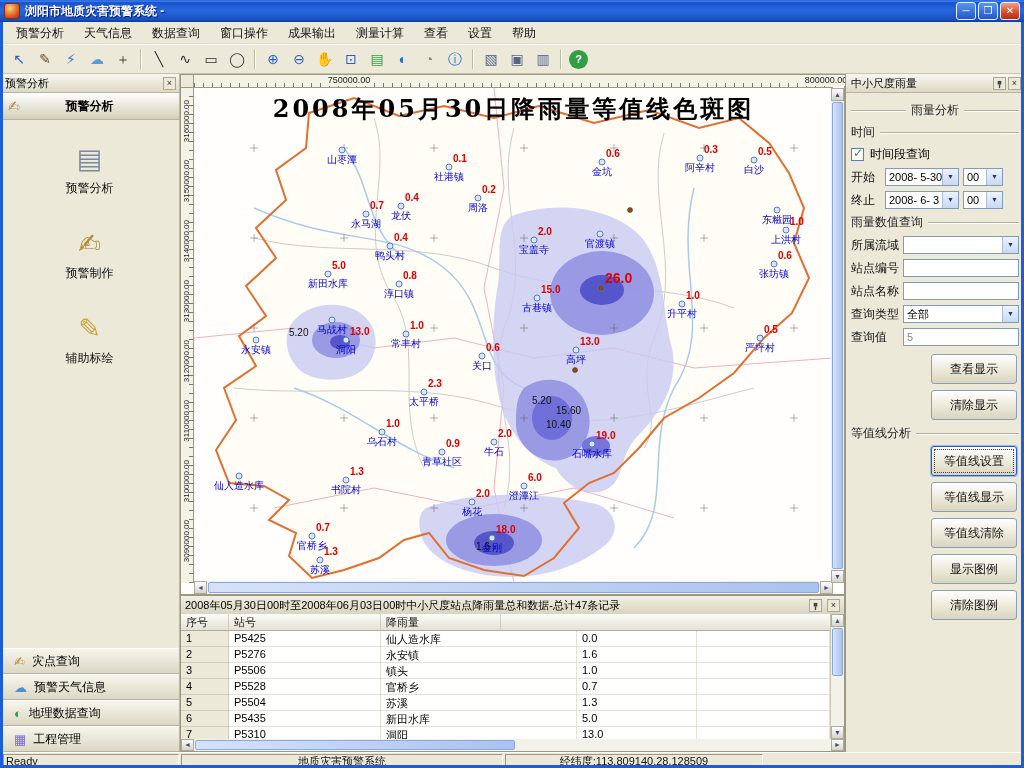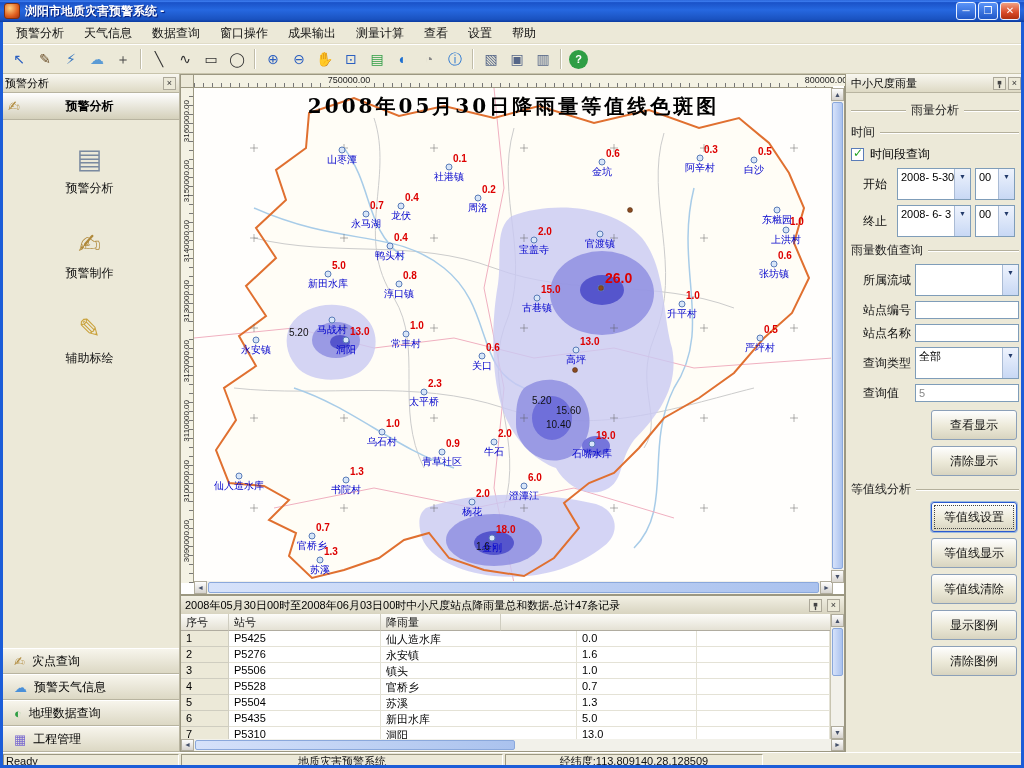--- a/index.html
+++ b/index.html
@@ -52,21 +52,21 @@
   .map-panel{position:absolute;left:180px;top:74px;width:665px;height:521px;background:#fff;box-sizing:border-box;border:1px solid #9c9882;}
   .ruler-corner{position:absolute;left:0;top:0;width:13px;height:13px;background:#ece9d8;border-right:1px solid #9c9882;border-bottom:1px solid #9c9882;box-sizing:border-box;}
   .ruler-top{position:absolute;left:13px;top:0;width:639px;height:13px;background:#f4f2e4;border-bottom:1px solid #9c9882;box-sizing:border-box;
     background-image:repeating-linear-gradient(90deg,#777 0 1px,transparent 1px 9px);background-size:100% 4px;background-position:bottom;background-repeat:no-repeat;}
   .ruler-top-label{position:absolute;top:0;transform:translateX(-50%);font-size:9px;color:#222;background:#f4f2e4;padding:0 2px;line-height:11px;}
   .ruler-left{position:absolute;left:0;top:13px;width:13px;height:495px;background:#f4f2e4;border-right:1px solid #9c9882;box-sizing:border-box;
     background-image:repeating-linear-gradient(0deg,#777 0 1px,transparent 1px 9px);background-size:4px 100%;background-position:right;background-repeat:no-repeat;}
   .ruler-left-label{position:absolute;left:1px;font-size:8px;color:#222;writing-mode:vertical-rl;transform:rotate(180deg);line-height:10px;}
   .map-canvas{position:absolute;left:13px;top:13px;width:639px;height:495px;background:#fffefc;overflow:hidden;}
   .map-title{position:absolute;left:0;top:5px;width:100%;text-align:center;
-    font-family:"DejaVu Serif","Liberation Serif",serif;font-size:20px;font-weight:bold;letter-spacing:3px;color:#000;pointer-events:none;}
+    font-family:"DejaVu Serif","Liberation Serif",serif;font-size:24px;font-weight:bold;letter-spacing:3px;color:#000;pointer-events:none;}
   svg text{font-family:"Liberation Sans","DejaVu Sans",sans-serif;}
   .st-dot{fill:#d8e6f8;stroke:#5a7cb8;stroke-width:1;}
   .town-dot{fill:#8a4a20;stroke:#4a2810;stroke-width:0.5;}
   .st-name{font-size:10px;fill:#0000cc;}
   .st-val{font-size:10px;font-weight:bold;fill:#dd0000;}
   .st-val-big{font-size:14px;}
   .contour-label{font-size:10px;fill:#111;}
   .grid-cross{stroke:#555;stroke-width:1;opacity:0.45;fill:none;}
   .county-fill{fill:#fffdf6;stroke:none;}
   .county-stroke{fill:none;stroke:#e07030;stroke-width:2;}
@@ -87,25 +87,25 @@
   .map-vscroll{right:0;top:13px;width:13px;height:495px;}
 
   
   .right-panel{position:absolute;left:845px;top:74px;width:179px;bottom:16px;background:#ece9d8;border-left:1px solid #9c9882;box-sizing:border-box;}
   .rp-header{height:18px;display:flex;align-items:center;background:linear-gradient(#f8f7f0,#ddd9c4);border-bottom:1px solid #b8b4a0;padding:0 3px;font-size:11px;}
   .rp-header .hd-text{flex:1;padding-left:2px;}
   .rp-body{padding:4px 5px 0 5px;}
   .rp-sec{display:flex;align-items:center;gap:5px;margin:5px 0 4px 0;font-size:12px;color:#222;}
   .rp-sec .line{flex:1;height:1px;background:#b4b09c;border-bottom:1px solid #fff;}
   .rp-row{display:flex;align-items:center;margin:5px 0;}
-  .rp-label{width:52px;flex:none;font-size:12px;color:#111;margin-left:12px;}
+  .rp-label{width:52px;flex:none;font-size:12px;color:#111;}
   .cb-box{width:13px;height:13px;background:#fff;border:1px solid #5a7cb8;position:relative;box-sizing:border-box;flex:none;}
   .cb-box .chk{position:absolute;left:1px;top:-3px;color:#21a121;font-size:12px;font-weight:bold;}
   .cb-label{margin-left:6px;}
-  .combo{display:flex;height:32px;border:1px solid #7f9db9;background:#fff;box-sizing:border-box;align-items:stretch;}
+  .combo{display:flex;height:18px;border:1px solid #7f9db9;background:#fff;box-sizing:border-box;align-items:stretch;}
   .combo-val{flex:1;font-size:11px;line-height:16px;padding-left:3px;white-space:nowrap;overflow:hidden;color:#000;}
   .combo-btn{width:15px;flex:none;background:linear-gradient(#eef3fd,#c8d8f4);border-left:1px solid #aabbd4;font-size:7px;color:#223a6a;text-align:center;line-height:16px;}
   .combo.date{width:74px;margin-right:4px;}
   .combo.hour{width:40px;}
   .combo.wide{flex:1;}
   .tinput{height:18px;border:1px solid #7f9db9;background:#fff;box-sizing:border-box;flex:1;font-size:11px;line-height:16px;padding:0 3px;color:#888;}
   .xp-btn{width:86px;height:30px;background:linear-gradient(#fefefe,#ece9d8 55%,#d8d4c0);border:1px solid #8ca0b8;border-radius:3px;
     font-size:12px;font-family:"Liberation Sans","DejaVu Sans",sans-serif;color:#111;}
   .xp-btn.focused{border:1px solid #2a5ad0;outline:1px dotted #444;outline-offset:-4px;box-shadow:0 0 0 1px #9ab8dc;}
   .stack{display:flex;flex-direction:column;align-items:flex-end;gap:6px;margin-right:2px;}

